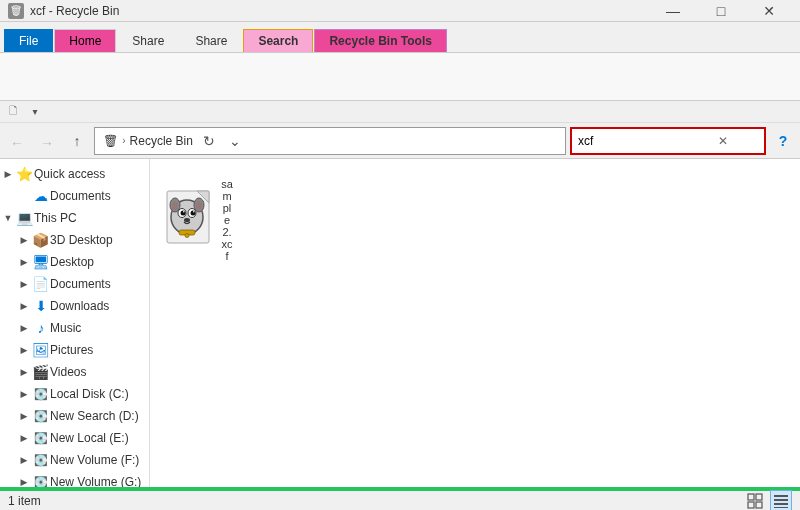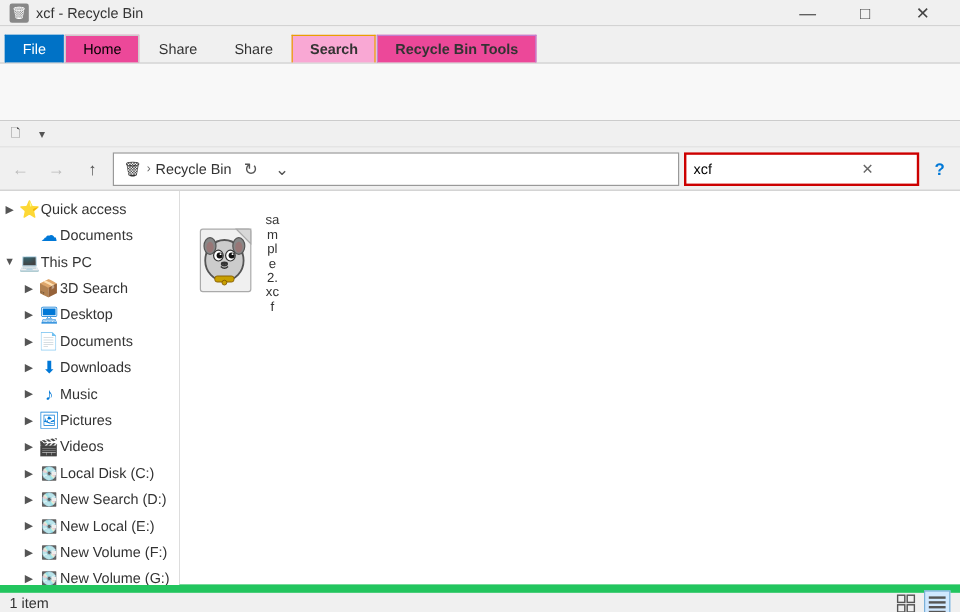--- a/index.html
+++ b/index.html
@@ -60,21 +60,21 @@
     .content-area { flex: 1; display: flex; flex-direction: column; overflow: hidden; }
     .content-scroll { flex: 1; overflow: auto; padding: 8px; display: flex; flex-wrap: wrap; align-content: flex-start; gap: 4px; }
 
     
     .file-item { display: flex; flex-direction: row; align-items: center; width: 80px; padding: 6px 4px; cursor: pointer; border: 1px solid transparent; }
     .file-icon { width: 64px; height: 64px; display: flex; align-items: center; justify-content: center; }
     .file-icon svg { width: 58px; height: 58px; }
     .file-name { font-size: 11px; text-align: center; color: #333; margin-top: 4px; word-break: break-word; max-width: 76px; }
 
     
-    .status-bar { height: 24px; background: #f0f0f0; border-top: 7px solid #22c55e; display: flex; align-items: center; justify-content: space-between; padding: 0 8px; }
+    .status-bar { height: 24px; background: #f0f0f0; border-top: 4px solid #22c55e; display: flex; align-items: center; justify-content: space-between; padding: 0 8px; }
     .status-left { font-size: 12px; color: #333; }
     .status-right { display: flex; gap: 4px; align-items: center; }
     .view-btn { width: 22px; height: 22px; display: flex; align-items: center; justify-content: center; cursor: pointer; color: #555; font-size: 14px; border: 1px solid transparent; }
     .view-btn.active { background: #d0e8ff; border-color: #7ab0d8; }
   </style>
 </head>
 <body>
 
 <div class="title-bar">
   <div class="title-bar-left">
@@ -148,21 +148,21 @@
 
     <div class="sidebar-item">
       <div class="expand-btn">▼</div>
       <div class="sidebar-icon">💻</div>
       <span class="sidebar-label">This PC</span>
     </div>
 
     <div class="sidebar-item" style="padding-left:16px;">
       <div class="expand-btn">▶</div>
       <div class="sidebar-icon" style="color:#0078d7;">📦</div>
-      <span class="sidebar-label">3D Search</span>
+      <span class="sidebar-label">3D Desktop</span>
     </div>
 
     <div class="sidebar-item" style="padding-left:16px;">
       <div class="expand-btn">▶</div>
       <div class="sidebar-icon" style="color:#0078d7;">🖥</div>
       <span class="sidebar-label">Desktop</span>
     </div>
 
     <div class="sidebar-item" style="padding-left:16px;">
       <div class="expand-btn">▶</div>

